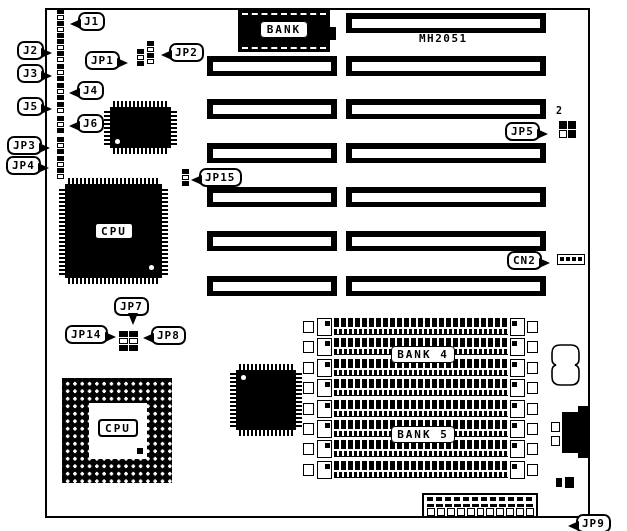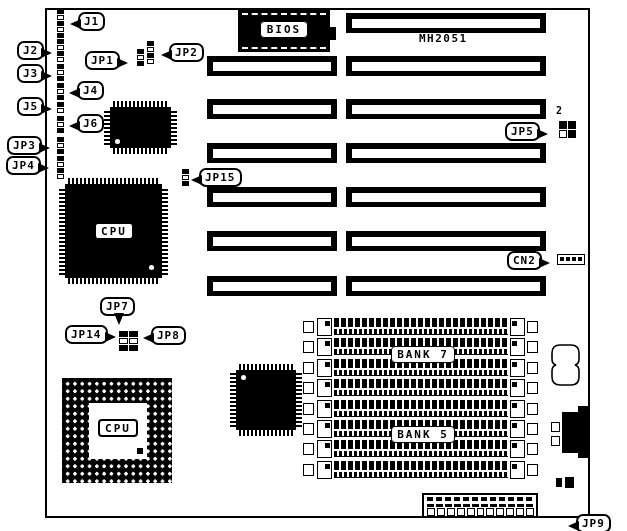--- a/index.html
+++ b/index.html
@@ -77,21 +77,21 @@
 
   <div id="board" class="abs"></div>
 
   <div class="plain-text" style="left:419px;top:33px;">MH2051</div>
 
   <div id="bios-chip" class="abs">
     <div class="dash" style="top:3px;"></div>
     <div class="dash" style="bottom:3px;"></div>
   </div>
   <div class="blackrect" style="left:330px;top:27px;width:6px;height:13px;"></div>
-  <div class="chiplabel" style="left:260px;top:21px;width:48px;height:17px;border-width:1.5px;">BIOS</div>
+  <div class="chiplabel" style="left:260px;top:21px;width:48px;height:17px;border-width:1.5px;">BANK</div>
 
   <div id="slots">
       <div class="slot" style="left:207px;top:56px;width:130px;height:20px;">
         <div class="inner" style=""></div>
       </div>
       <div class="slot" style="left:207px;top:99px;width:130px;height:20px;">
         <div class="inner" style=""></div>
       </div>
       <div class="slot" style="left:207px;top:143px;width:130px;height:20px;">
         <div class="inner" style=""></div>
@@ -284,21 +284,21 @@
       <div class="simm-stub" style="left:527px;top:443px;"></div>
       <div class="simm-stub" style="left:303px;top:464px;"></div>
       <div class="simm-clip l" style="left:317px;top:461px;"></div>
       <div class="simm-teeth" style="left:334px;top:461px;width:174px;height:16px;">
         <div class="t1" style=""></div>
         <div class="t2" style=""></div>
       </div>
       <div class="simm-clip r" style="left:510px;top:461px;"></div>
       <div class="simm-stub" style="left:527px;top:464px;"></div>
     </div>
-  <div class="chiplabel" style="left:391px;top:346px;width:64px;height:17px;border-width:1.5px;">BANK 7</div>
+  <div class="chiplabel" style="left:391px;top:346px;width:64px;height:17px;border-width:1.5px;">BANK 4</div>
   <div class="chiplabel" style="left:391px;top:426px;width:64px;height:17px;border-width:1.5px;">BANK 5</div>
 
   <div class="plain-text" style="left:556px;top:106px;font-size:10px;">2</div>
   <div class="grid2" style="left:559px;top:121px;">
     <span class="f"></span>
       <span class="f"></span>
       <span></span>
       <span class="f"></span>
   </div>
 
@@ -408,21 +408,21 @@
     <i class="tail tail-right" style="right:-10px;top:5px;"></i>
     </div>
   <div class="callout" style="left:199px;top:168px;">
     <span>JP15</span>
     <i class="tail tail-left" style="left:-10px;top:5px;"></i>
     </div>
   <div class="callout" style="left:507px;top:251px;">
     <span>CN2</span>
     <i class="tail tail-right" style="right:-10px;top:5px;"></i>
     </div>
-  <div class="callout" style="left:100px;top:297px;justify-content:center;">
+  <div class="callout" style="left:114px;top:297px;justify-content:center;">
     <span>JP7</span>
     <i class="tail tail-down" style="bottom:-11px;left:12px;"></i>
     </div>
   <div class="callout" style="left:65px;top:325px;">
     <span>JP14</span>
     <i class="tail tail-right" style="right:-10px;top:5px;"></i>
     </div>
   <div class="callout" style="left:151px;top:326px;">
     <span>JP8</span>
     <i class="tail tail-left" style="left:-10px;top:5px;"></i>

